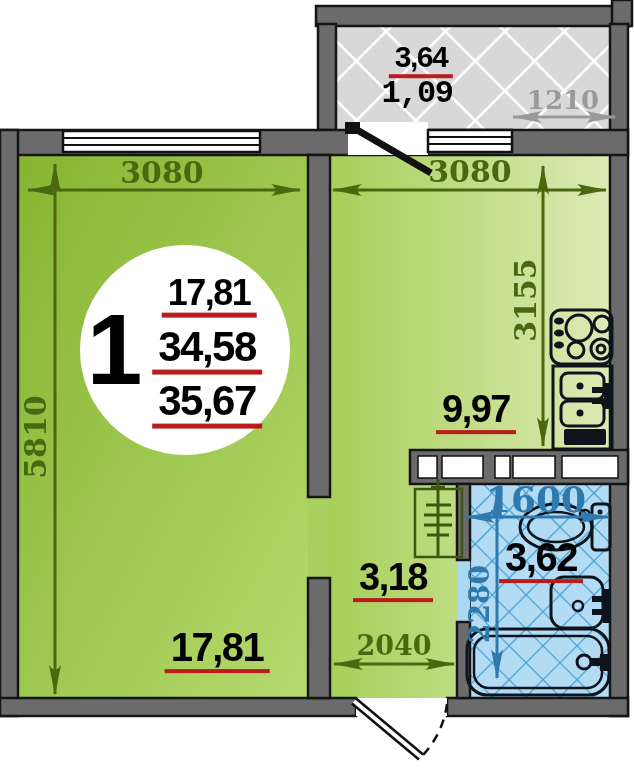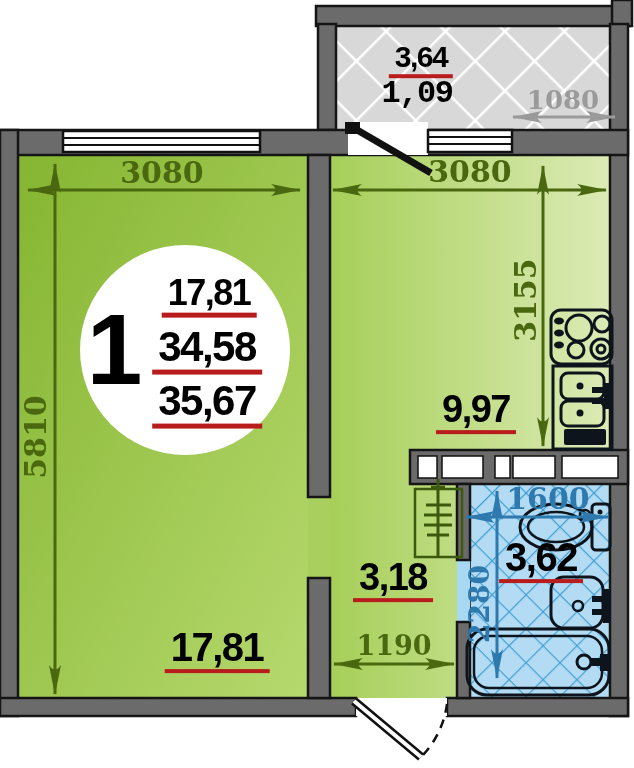--- a/index.html
+++ b/index.html
@@ -190,22 +190,22 @@
 <div class="lb area" style="left:207px;top:350px;font-size:42px;border-bottom-width:5px;">34,58</div>
 <div class="lb area" style="left:207px;top:404px;font-size:42px;border-bottom-width:5px;">35,67</div>
 
 <div class="lb area" style="left:421px;top:60px;font-size:30px;">3,64</div>
 <div class="lb area noline" style="left:417px;top:95px;font-size:32px;font-family:Liberation Mono, monospace;">1,09</div>
 <div class="lb area" style="left:217px;top:650px;font-size:40px;">17,81</div>
 <div class="lb area" style="left:476px;top:412px;font-size:38px;">9,97</div>
 <div class="lb area" style="left:393px;top:580px;font-size:38px;">3,18</div>
 <div class="lb area" style="left:541px;top:560px;font-size:40px;">3,62</div>
 
-<div class="lb dim dimG" style="left:563px;top:100px;font-size:26px;">1080</div>
+<div class="lb dim dimG" style="left:563px;top:100px;font-size:26px;">1210</div>
 <div class="lb dim dimO" style="left:162px;top:173px;font-size:30px;">3080</div>
 <div class="lb dim dimO" style="left:470px;top:172px;font-size:30px;">3080</div>
 <div class="lb rot dim dimO" style="left:36px;top:437px;font-size:30px;">5810</div>
 <div class="lb rot dim dimO" style="left:526px;top:300px;font-size:30px;">3155</div>
-<div class="lb dim dimO" style="left:394px;top:646px;font-size:27px;">1190</div>
-<div class="lb dim dimB" style="left:548px;top:499px;font-size:30px;">1600</div>
+<div class="lb dim dimO" style="left:394px;top:646px;font-size:27px;">2040</div>
+<div class="lb dim dimB" style="left:536px;top:499px;font-size:36px;">1600</div>
 <div class="lb rot dim dimB" style="left:480px;top:604px;font-size:28px;">2280</div>
 
 </div>
 
 </body></html>

